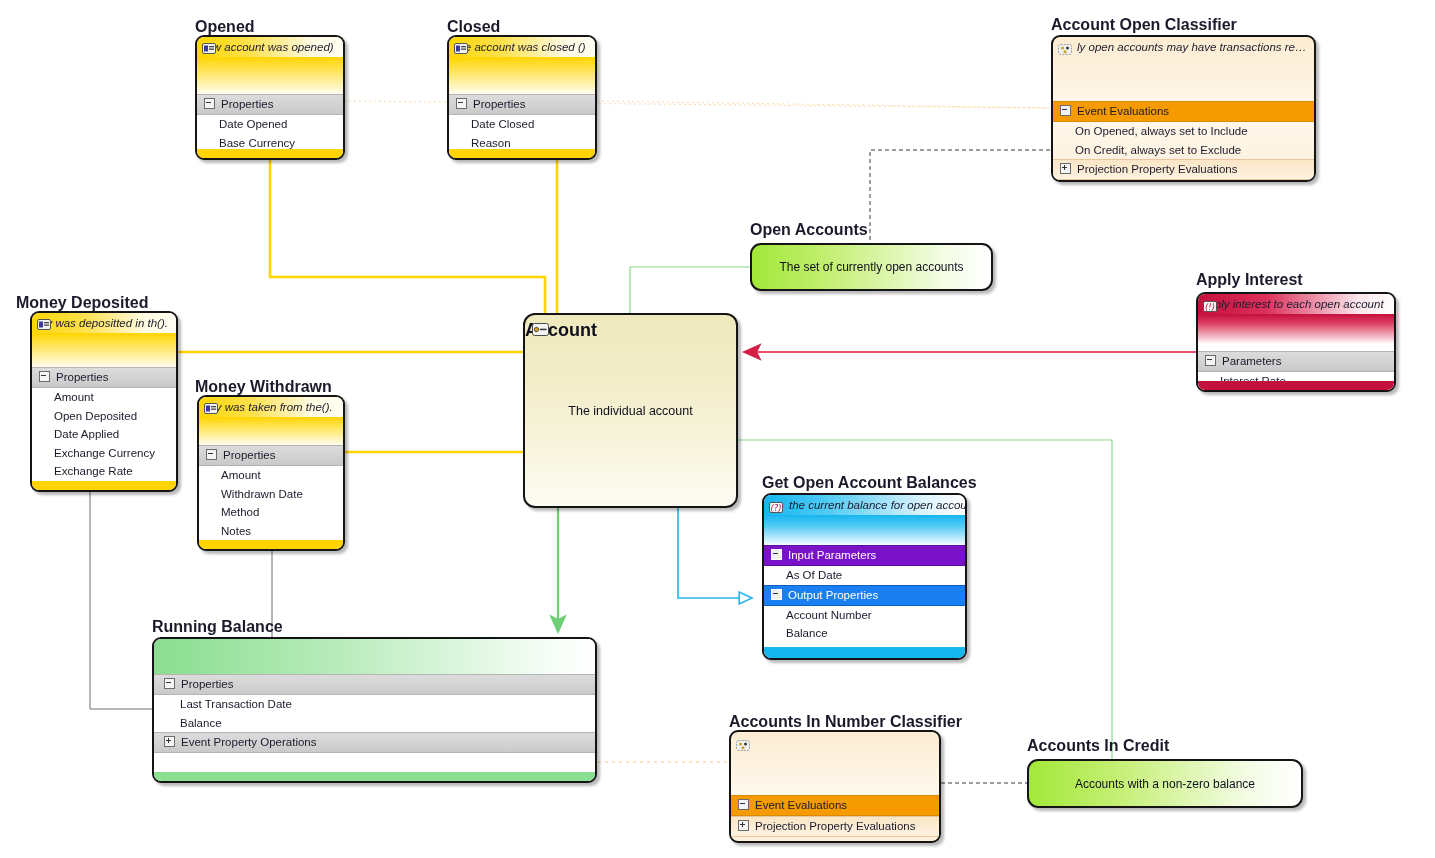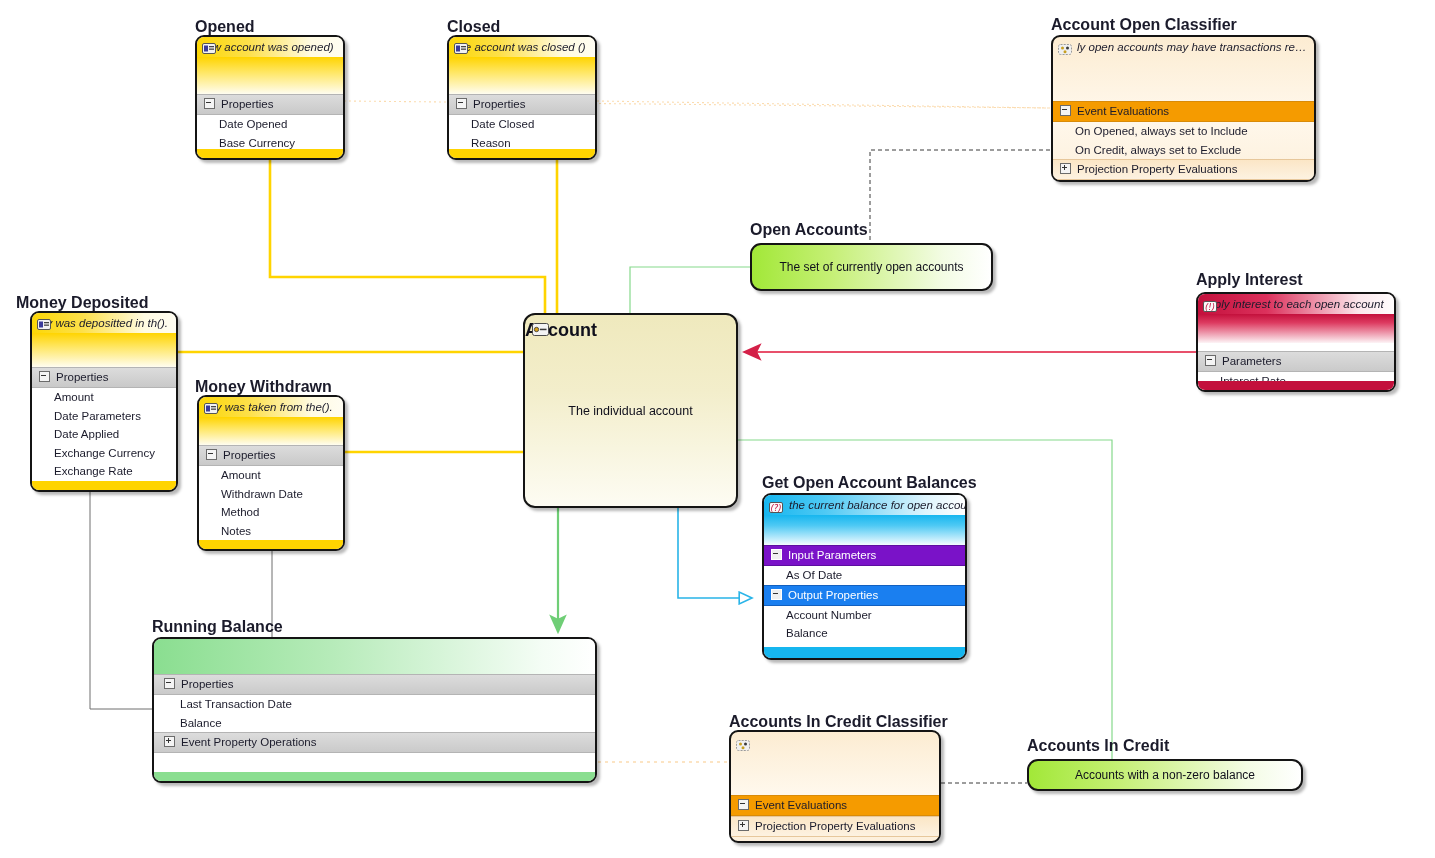--- a/index.html
+++ b/index.html
@@ -128,21 +128,21 @@
 
   <div class="node-title" style="left:195px;top:18px;width:150px;">Opened</div>
   <div class="node-title" style="left:447px;top:18px;width:150px;">Closed</div>
   <div class="node-title" style="left:1051px;top:16px;width:265px;">Account Open Classifier</div>
   <div class="node-title" style="left:16px;top:294px;width:150px;">Money Deposited</div>
   <div class="node-title" style="left:195px;top:378px;width:150px;">Money Withdrawn</div>
   <div class="node-title" style="left:750px;top:221px;width:243px;">Open Accounts</div>
   <div class="node-title" style="left:1196px;top:271px;width:200px;">Apply Interest</div>
   <div class="node-title" style="left:762px;top:474px;width:205px;">Get Open Account Balances</div>
   <div class="node-title" style="left:152px;top:618px;width:445px;">Running Balance</div>
-  <div class="node-title" style="left:729px;top:713px;width:212px;">Accounts In Credit Classifier</div>
+  <div class="node-title" style="left:729px;top:713px;width:212px;">Accounts In Number Classifier</div>
   <div class="node-title" style="left:1027px;top:737px;width:276px;">Accounts In Credit</div>
 
   <div class="node ev" style="left:195px;top:35px;width:150px;height:125px;">
     <div class="hdr">
       <span class="ico">
         <svg width="14" height="11" viewBox="0 0 14 11">
             <rect x="0.5" y="0.5" width="13" height="10" rx="1.5" fill="#f2f2f2" stroke="#555"></rect>
             <rect x="2" y="2.5" width="4" height="6" fill="#3a3a9a"></rect>
             <rect x="7" y="3" width="5" height="1.3" fill="#444"></rect>
             <rect x="7" y="5.5" width="5" height="1.3" fill="#444"></rect>
@@ -203,21 +203,21 @@
             <rect x="2" y="2.5" width="4" height="6" fill="#3a3a9a"></rect>
             <rect x="7" y="3" width="5" height="1.3" fill="#444"></rect>
             <rect x="7" y="5.5" width="5" height="1.3" fill="#444"></rect>
           </svg>
       </span>
       <span>ey was depositted in th().</span>
     </div>
     <div class="band" style="height:34px;"></div>
     <div class="sect"><span class="pm"></span><span>Properties</span></div>
     <div class="prop">Amount</div>
-    <div class="prop">Date Parameters</div>
+    <div class="prop">Open Deposited</div>
     <div class="prop">Date Applied</div>
     <div class="prop">Exchange Currency</div>
     <div class="prop">Exchange Rate</div>
     <div class="foot" style="position:absolute;bottom:0;left:0;right:0;"></div>
   </div>
 
   <div class="node ev" style="left:197px;top:395px;width:148px;height:156px;">
     <div class="hdr">
       <span class="ico">
         <svg width="14" height="11" viewBox="0 0 14 11">
@@ -308,17 +308,17 @@
             <circle cx="7" cy="7.8" r="1.5" fill="#c8a020"></circle>
           </svg>
       </span>
       <span></span>
     </div>
     <div class="band" style="height:43px;"></div>
     <div class="sect on"><span class="pm"></span><span>Event Evaluations</span></div>
     <div class="sect off plus"><span class="pm"></span><span>Projection Property Evaluations</span></div>
   </div>
 
-  <div class="node lbl" style="left:1027px;top:759px;width:276px;height:32px;border-radius:11px;justify-content:center;">
+  <div class="node lbl" style="left:1027px;top:759px;width:276px;height:49px;border-radius:11px;justify-content:center;">
     <span>Accounts with a non-zero balance</span>
   </div>
 
 </div>
 
 </body></html>

